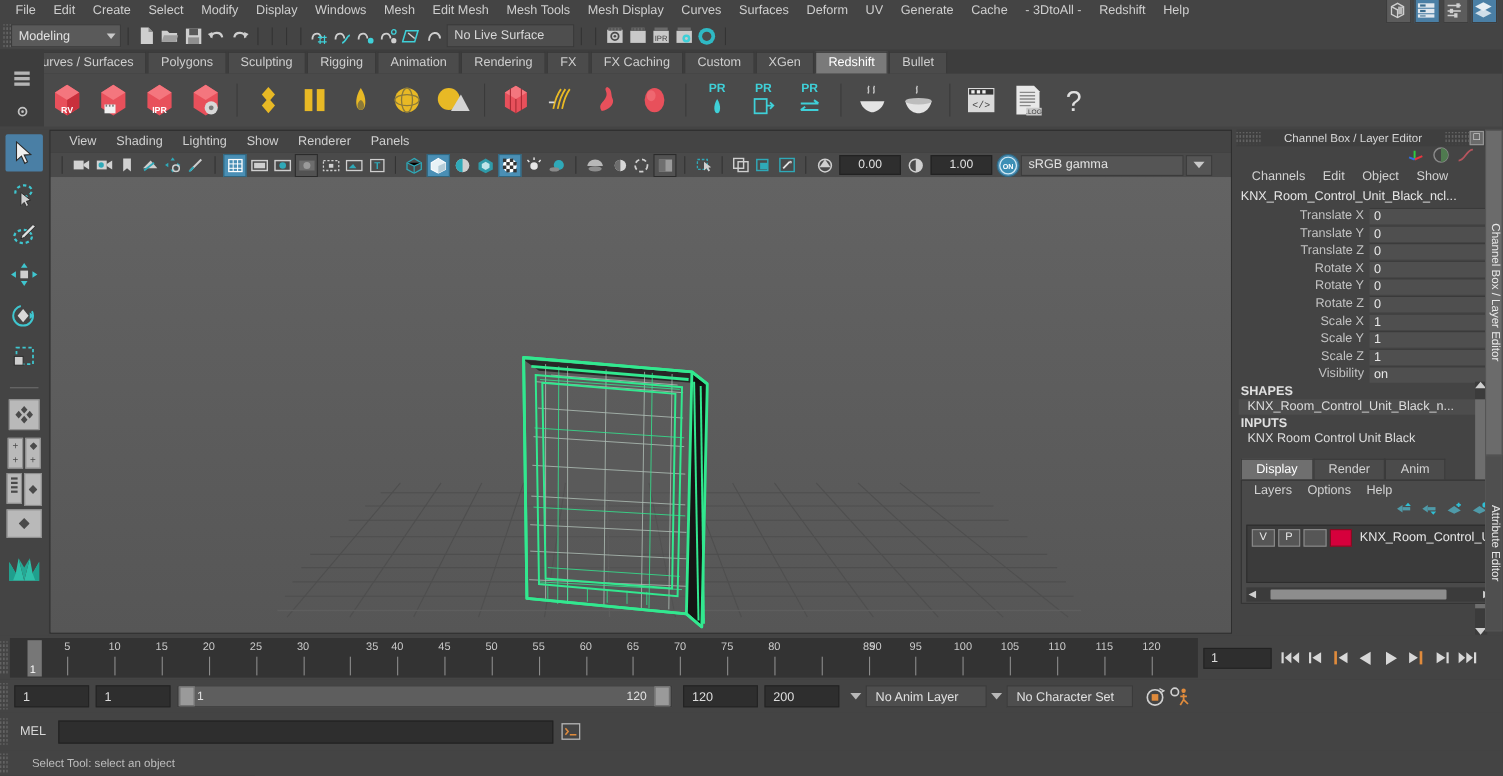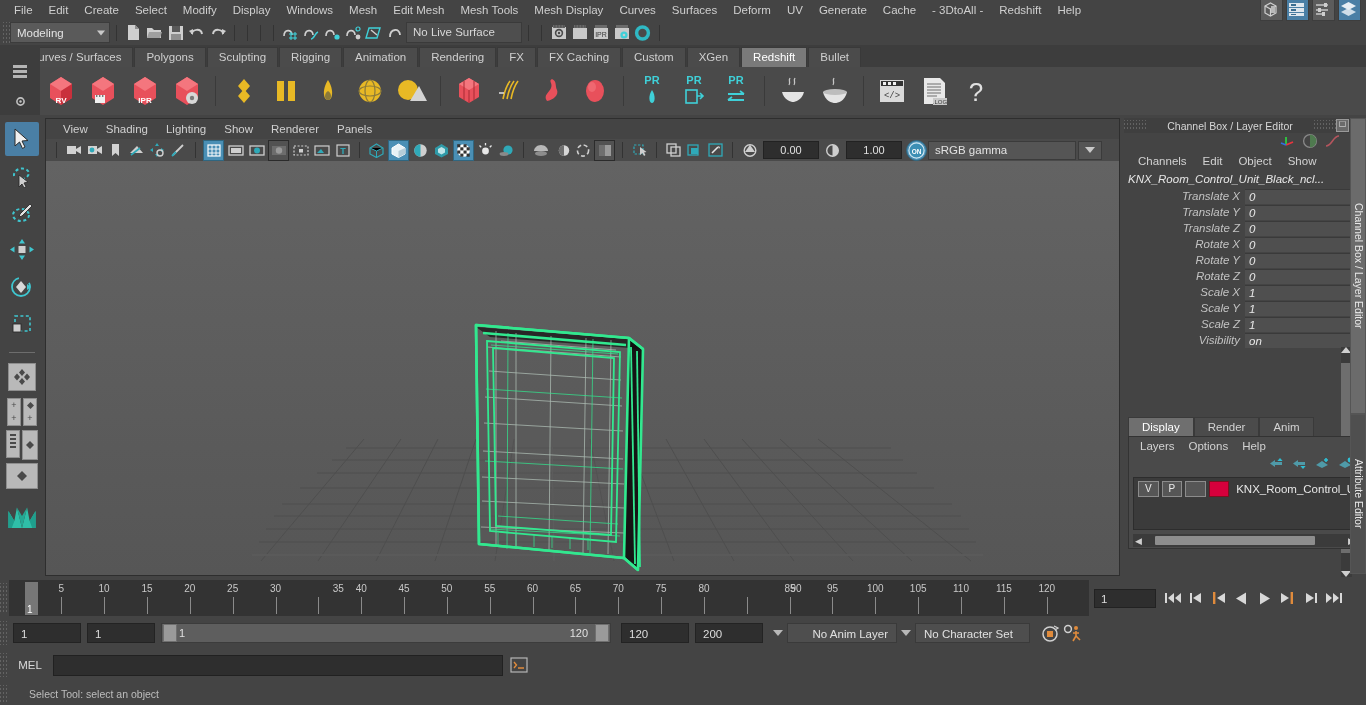--- a/index.html
+++ b/index.html
@@ -1045,21 +1045,21 @@
             <path d="M2 12 C8 12 9 2 15 2" stroke="#b5555e" stroke-width="1.6" fill="none"></path>
           </svg></span>
     </div>
     <div class="cbmenu" id="cb-menus">
         <div class="mi">Channels</div>
         <div class="mi">Edit</div>
         <div class="mi">Object</div>
         <div class="mi">Show</div>
       </div>
 
-    <div style="position:relative;padding:0 2px;font-style:italic;">
+    <div style="position:relative;padding:0 2px;">
       <div class="cbnode">KNX_Room_Control_Unit_Black_ncl...</div>
       <div id="attr-list" style="padding-right:14px;">
           <div class="attrrow">
             <div class="attrlab">Translate X</div>
             <div class="attrval">0</div>
           </div>
           <div class="attrrow">
             <div class="attrlab">Translate Y</div>
             <div class="attrval">0</div>
           </div>
@@ -1089,20 +1089,26 @@
           </div>
           <div class="attrrow">
             <div class="attrlab">Scale Z</div>
             <div class="attrval">1</div>
           </div>
           <div class="attrrow">
             <div class="attrlab">Visibility</div>
             <div class="attrval">on</div>
           </div>
         </div>
+      <div style="padding-right:14px;">
+        <div class="sechead">SHAPES</div>
+        <div class="secitem">KNX_Room_Control_Unit_Black_n...</div>
+        <div class="sechead">INPUTS</div>
+        <div class="secitem plain">KNX  Room  Control  Unit  Black</div>
+      </div>
       <div class="cbscroll">
         <div class="ar" style="top:0;border-bottom:6px solid #cfcfcf;"></div>
         <div class="thumb"></div>
         <div class="ar" style="bottom:0;border-top:6px solid #cfcfcf;"></div>
       </div>
     </div>
 
     <div style="position:absolute;left:0;top:298px;width:242px;">
       <div class="letabs" id="le-tabs">
           <div class="letab active">Display</div>
@@ -1290,21 +1296,21 @@
       <span style="position:absolute;left:17px;font-size:11px;color:#e0e0e0;">1</span>
       <span style="position:absolute;right:22px;font-size:11px;color:#e0e0e0;">120</span>
       <div class="rhandle" style="right:1px;"></div>
     </div>
     <div style="width:10px;"></div>
     <div class="rfield">120</div>
     <div class="rfield">200</div>
     <div class="dropmini">
       <span style="border-left:5px solid transparent;border-right:5px solid transparent;border-top:6px solid #b8b8b8;"></span>
       </div>
-    <div class="combo" style="width:110px;text-align:right;">No Anim Layer</div>
+    <div class="combo" style="width:110px;">No Anim Layer</div>
     <div class="dropmini">
       <span style="border-left:5px solid transparent;border-right:5px solid transparent;border-top:6px solid #b8b8b8;"></span>
       </div>
     <div class="combo" style="width:115px;">No Character Set</div>
     <div style="width:8px;"></div>
     <div class="pbtn">
       <svg width="20" height="19" viewBox="0 0 20 19">
           <circle cx="10" cy="10" r="7" fill="none" stroke="#d0d0d0" stroke-width="1.5"></circle>
           <rect x="7" y="7" width="6" height="6" fill="#e08b3c"></rect>
           <path d="M14 2 L18 4 L15 6" fill="none" stroke="#d0d0d0" stroke-width="1.3"></path>

